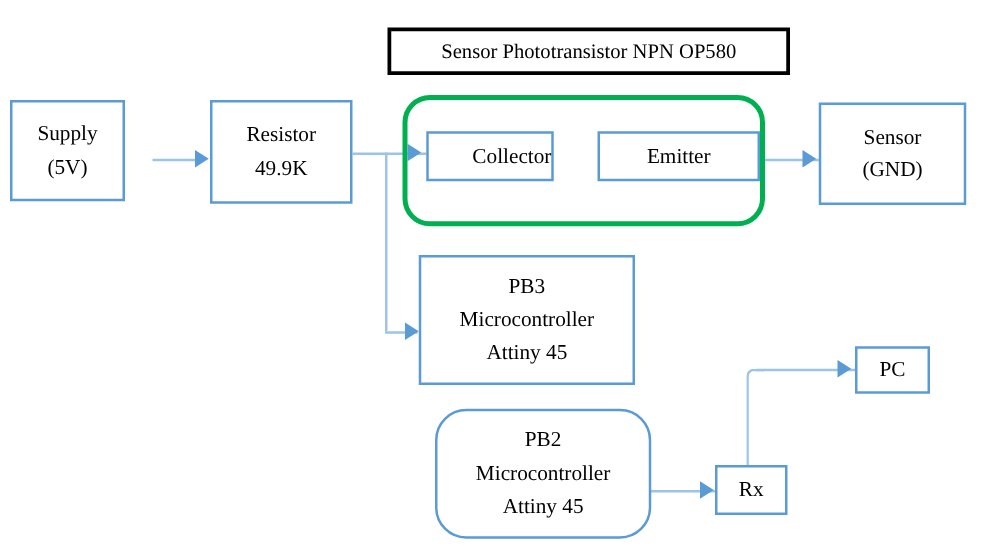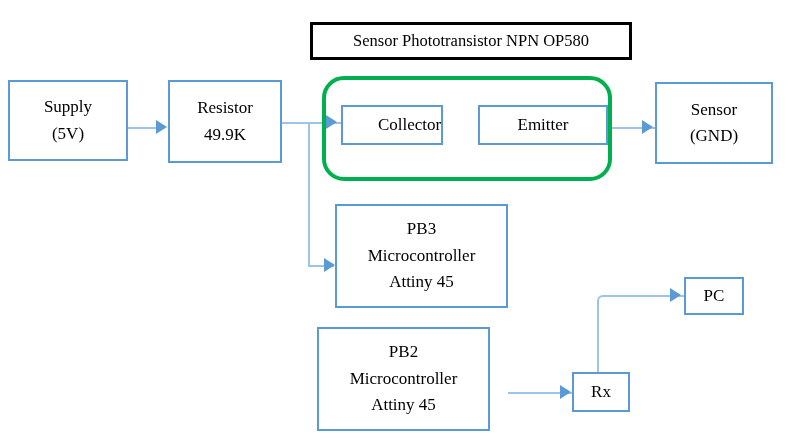--- a/index.html
+++ b/index.html
@@ -111,21 +111,21 @@
   <div class="corner" style="left:597px; top:295px; width:14px; height:78px;"></div>
   <div class="hline" style="left:605px; top:295px; width:80px;"></div>
   <div class="arrow" style="left:670px; top:288px;"></div>
 
   <div class="group-box" style="left:322px; top:76px; width:290px; height:105px;"></div>
 
   <div class="title-box" style="left:310px; top:22px; width:322px; height:38px;">
     <span>Sensor Phototransistor NPN OP580</span>
   </div>
 
-  <div class="box" style="left:8px; top:80px; width:120px; height:81px;">
+  <div class="box" style="left:8px; top:80px; width:92px; height:81px;">
     <span class="line">Supply</span>
     <span class="line">(5V)</span>
   </div>
 
   <div class="box" style="left:168px; top:80px; width:114px; height:83px;">
     <span class="line">Resistor</span>
     <span class="line">49.9K</span>
   </div>
 
   <div class="box" style="left:341px; top:105px; width:102px; height:40px;padding-left:35px;">
@@ -140,21 +140,21 @@
     <span class="line">Sensor</span>
     <span class="line">(GND)</span>
   </div>
 
   <div class="box" style="left:335px; top:204px; width:173px; height:104px;">
     <span class="line">PB3</span>
     <span class="line">Microcontroller</span>
     <span class="line">Attiny 45</span>
   </div>
 
-  <div class="box" style="left:317px; top:327px; width:173px; height:104px;">
+  <div class="box" style="left:348px; top:327px; width:173px; height:104px;border-radius:25px;">
     <span class="line">PB2</span>
     <span class="line">Microcontroller</span>
     <span class="line">Attiny 45</span>
   </div>
 
   <div class="box" style="left:572px; top:372px; width:58px; height:40px;">
     <span class="line">Rx</span>
   </div>
 
   <div class="box" style="left:684px; top:277px; width:60px; height:38px;">

